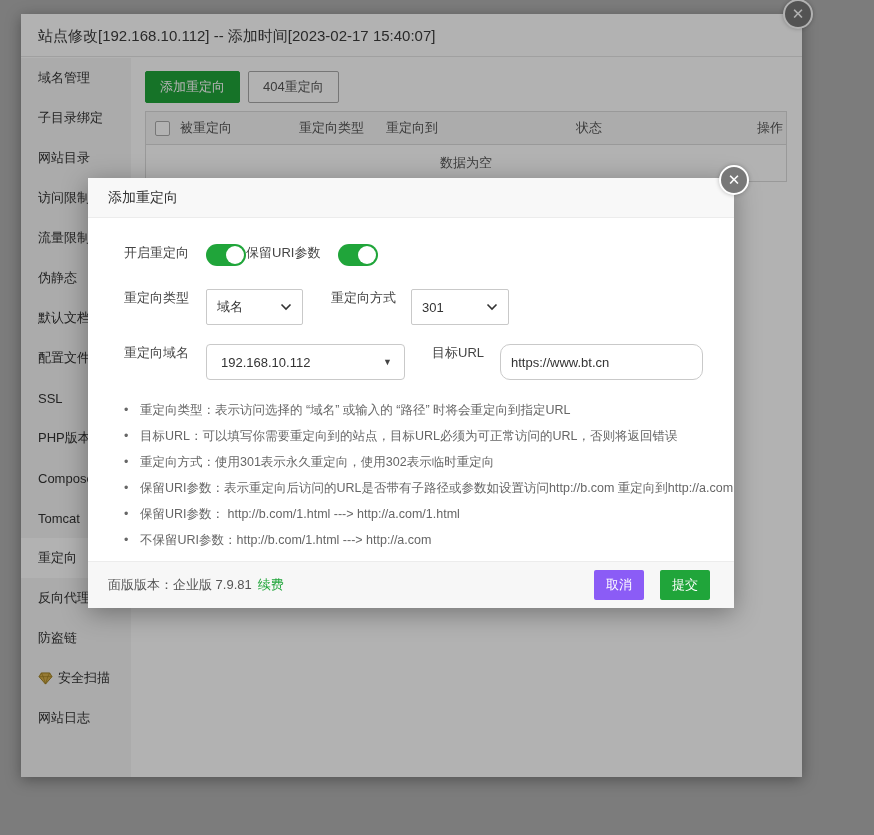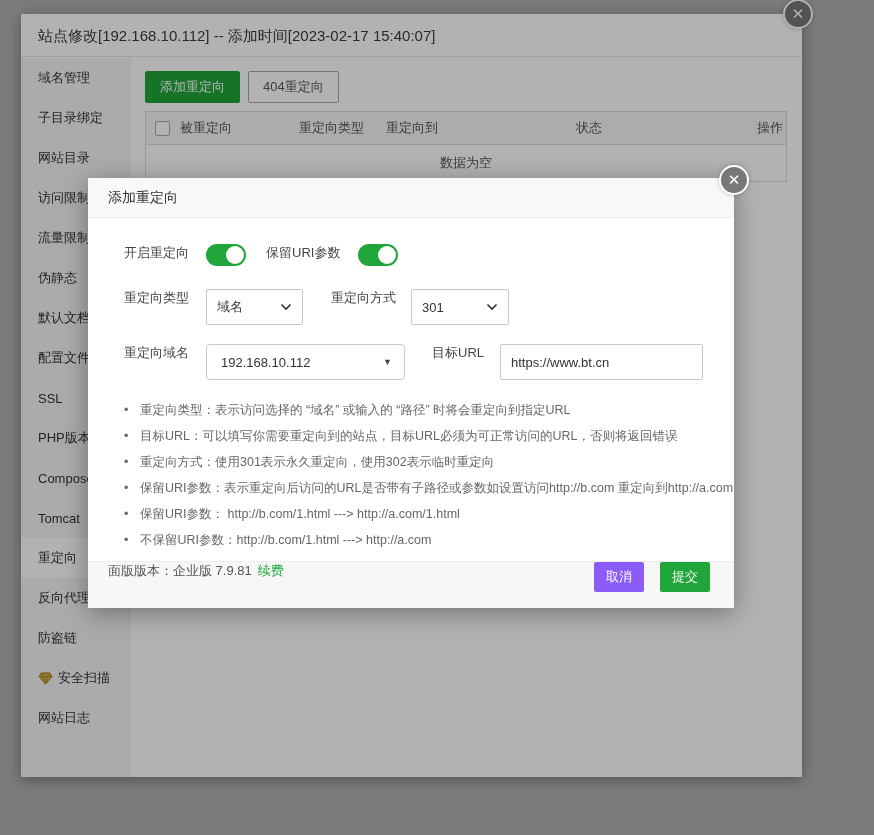--- a/index.html
+++ b/index.html
@@ -95,21 +95,21 @@
   .lw-main { width:82px; flex:0 0 auto; }
 
   .toggle {
     width:40px; height:22px; border-radius:11px; background:#20a53a;
     position:relative; cursor:pointer; flex:0 0 auto;
   }
   .toggle .knob {
     position:absolute; top:2px; right:2px; width:18px; height:18px;
     border-radius:50%; background:#fff;
   }
-  .lbl-keep { margin-left:20px; width:92px; flex:0 0 auto; }
+  .lbl-keep { width:92px; flex:0 0 auto; }
 
   .select {
     height:36px; border:1px solid #c9c9c9; border-radius:2px; background:#fff;
     display:flex; align-items:center; padding:0 10px; font-size:13px; color:#333;
     cursor:pointer;
   }
   .sel-type { width:97px; }
   .lbl-mode { margin-left:28px; width:80px; flex:0 0 auto; }
   .sel-mode { width:98px; }
   .select .val { flex:1; }
@@ -117,38 +117,38 @@
 
   .dropdown {
     height:36px; width:199px; border:1px solid #c9c9c9; border-radius:4px;
     background:#fff; display:flex; align-items:center; padding:0 12px 0 14px;
     font-size:13px; color:#333; cursor:pointer;
   }
   .dropdown .val { flex:1; }
   .tri { font-size:9px; color:#444; flex:0 0 auto; }
   .lbl-target { margin-left:27px; width:68px; flex:0 0 auto; }
   .text-input {
-    height:36px; width:203px; border:1px solid #c9c9c9; border-radius:2px;
+    height:36px; width:203px; border:1px solid #c9c9c9; border-radius:10px;
     padding:0 10px; font-size:13px; color:#333;
     font-family:"Liberation Sans","DejaVu Sans",sans-serif; outline:none;
   }
 
   .tips { margin-top:17px; list-style:none; }
   .tips li {
     position:relative; padding-left:16px; line-height:26px;
     font-size:12.5px; color:#666; white-space:nowrap;
   }
   .tips li::before {
     content:"•"; position:absolute; left:0; top:0; color:#666;
   }
 
   .modal-footer {
     position:absolute; left:0; right:0; bottom:0; height:47px;
     background:#f7f7f7; border-top:1px solid #ececec;
-    display:flex; padding:0 24px 0 20px; font-size:13px; color:#555;
+    display:flex; align-items:center; padding:0 24px 0 20px; font-size:13px; color:#555;
   }
   .version-wrap { flex:1; white-space:nowrap; }
   .renew { color:#20a53a; margin-left:6px; cursor:pointer; text-decoration:none; }
   .btn-sm {
     height:30px; padding:0 12px; font-size:13px; border-radius:2px; border:none;
     display:inline-flex; align-items:center; cursor:pointer; color:#fff;
     font-family:"Liberation Sans","DejaVu Sans",sans-serif;
   }
   .btn-cancel { background:#8b5cf6; }
   .btn-submit { background:#20a53a; margin-left:16px; }

